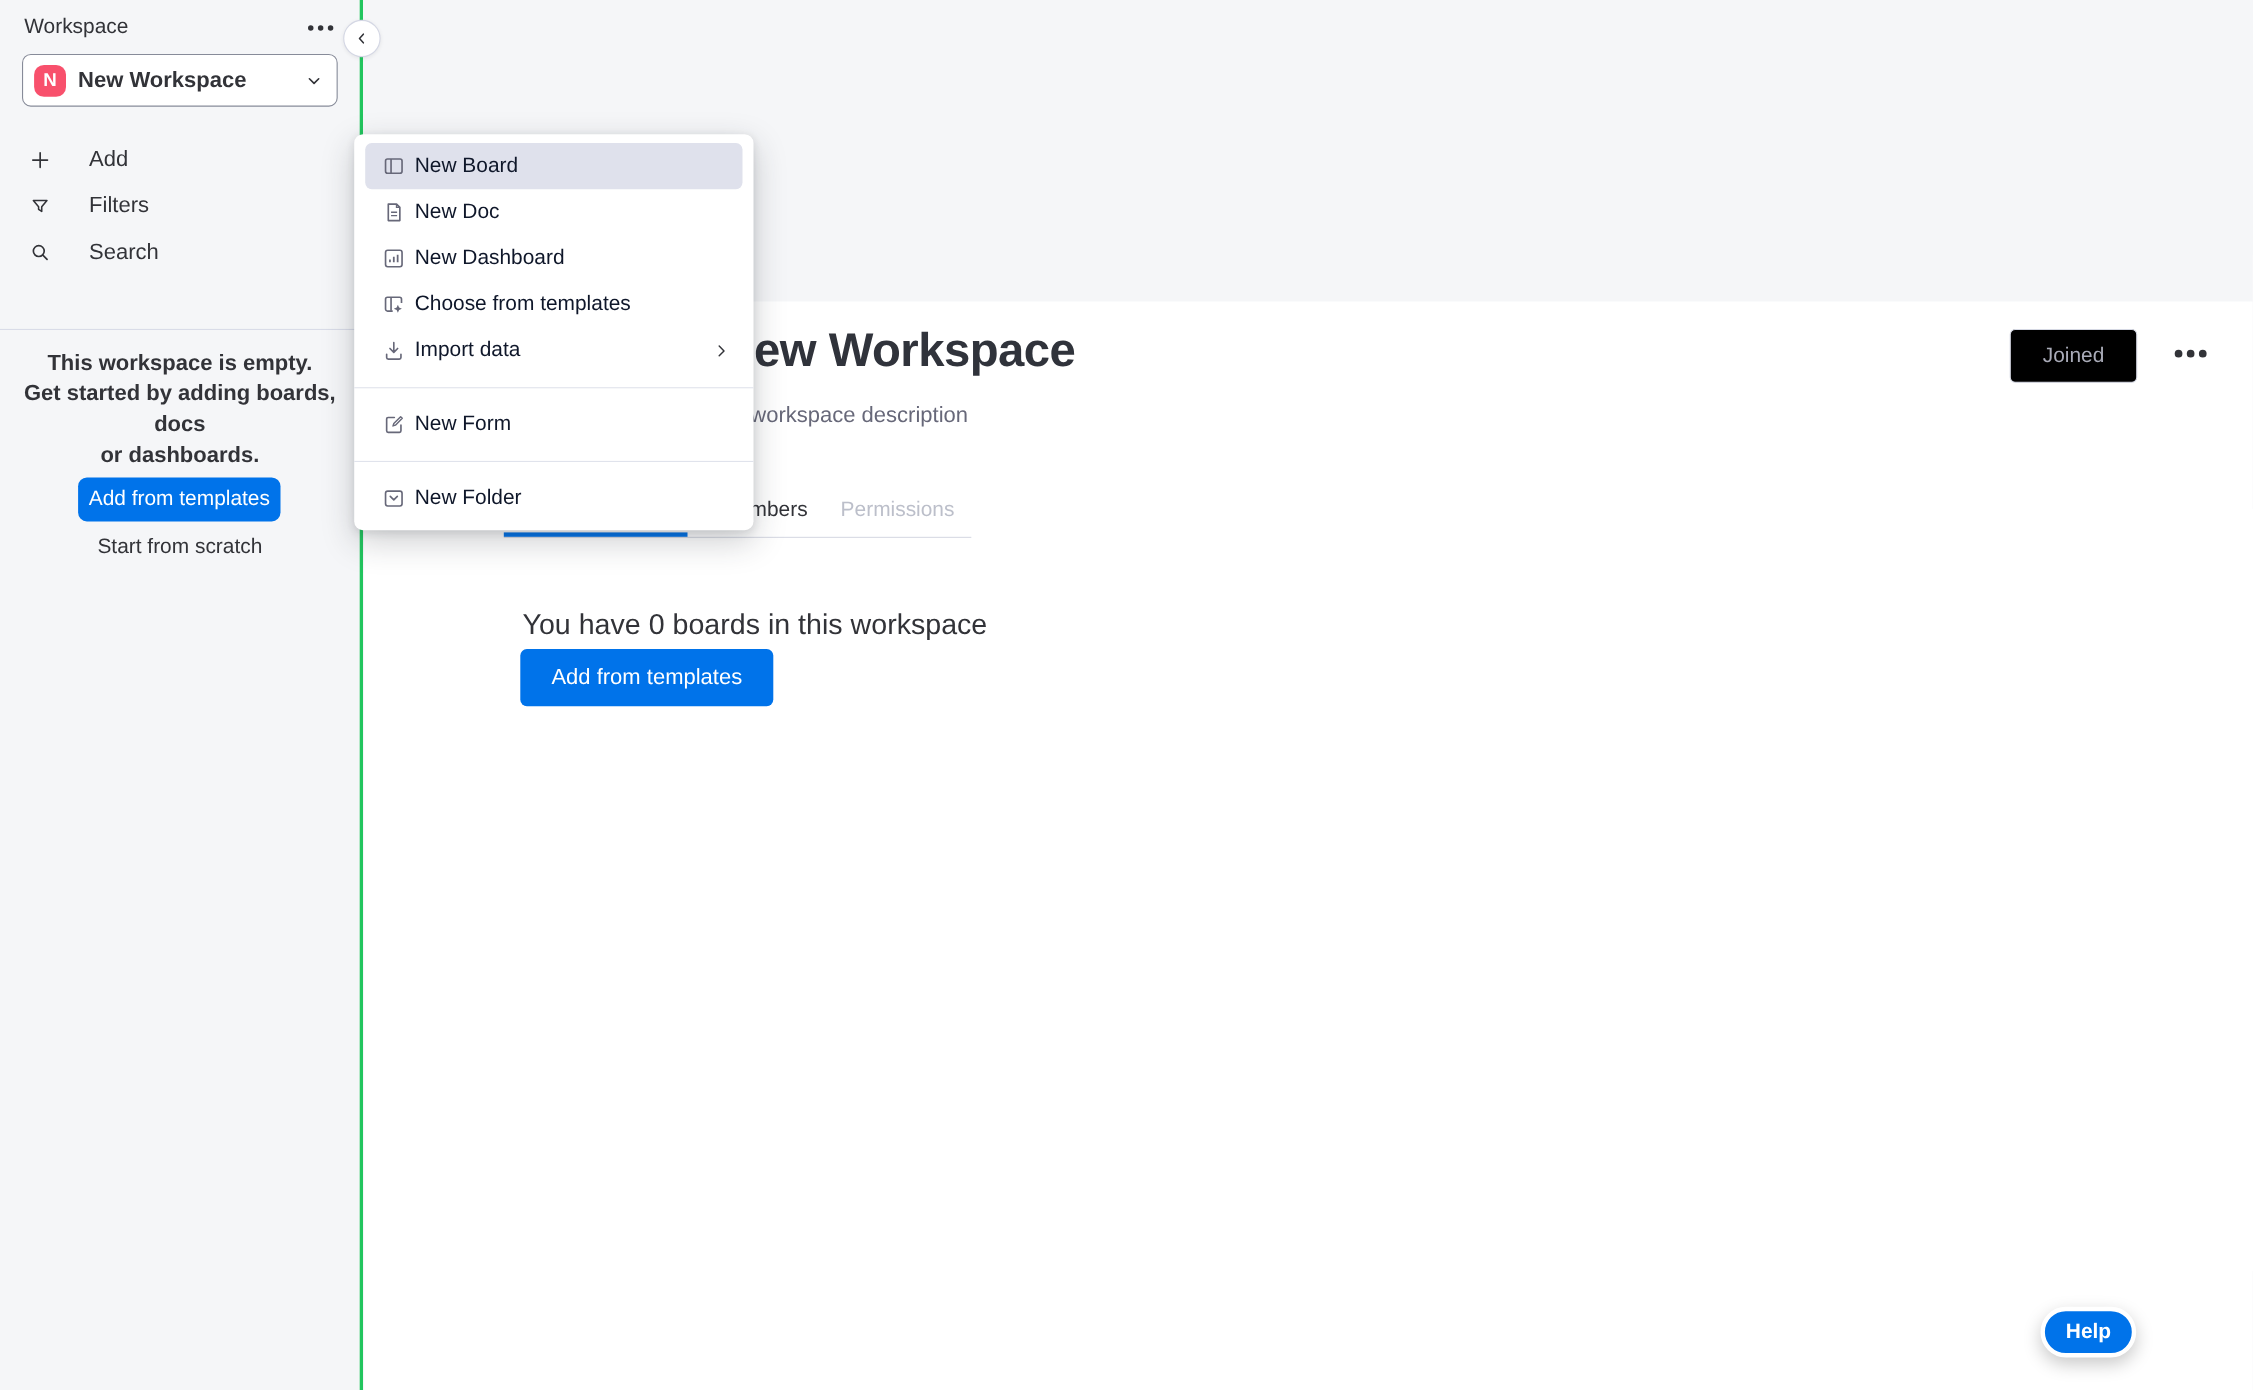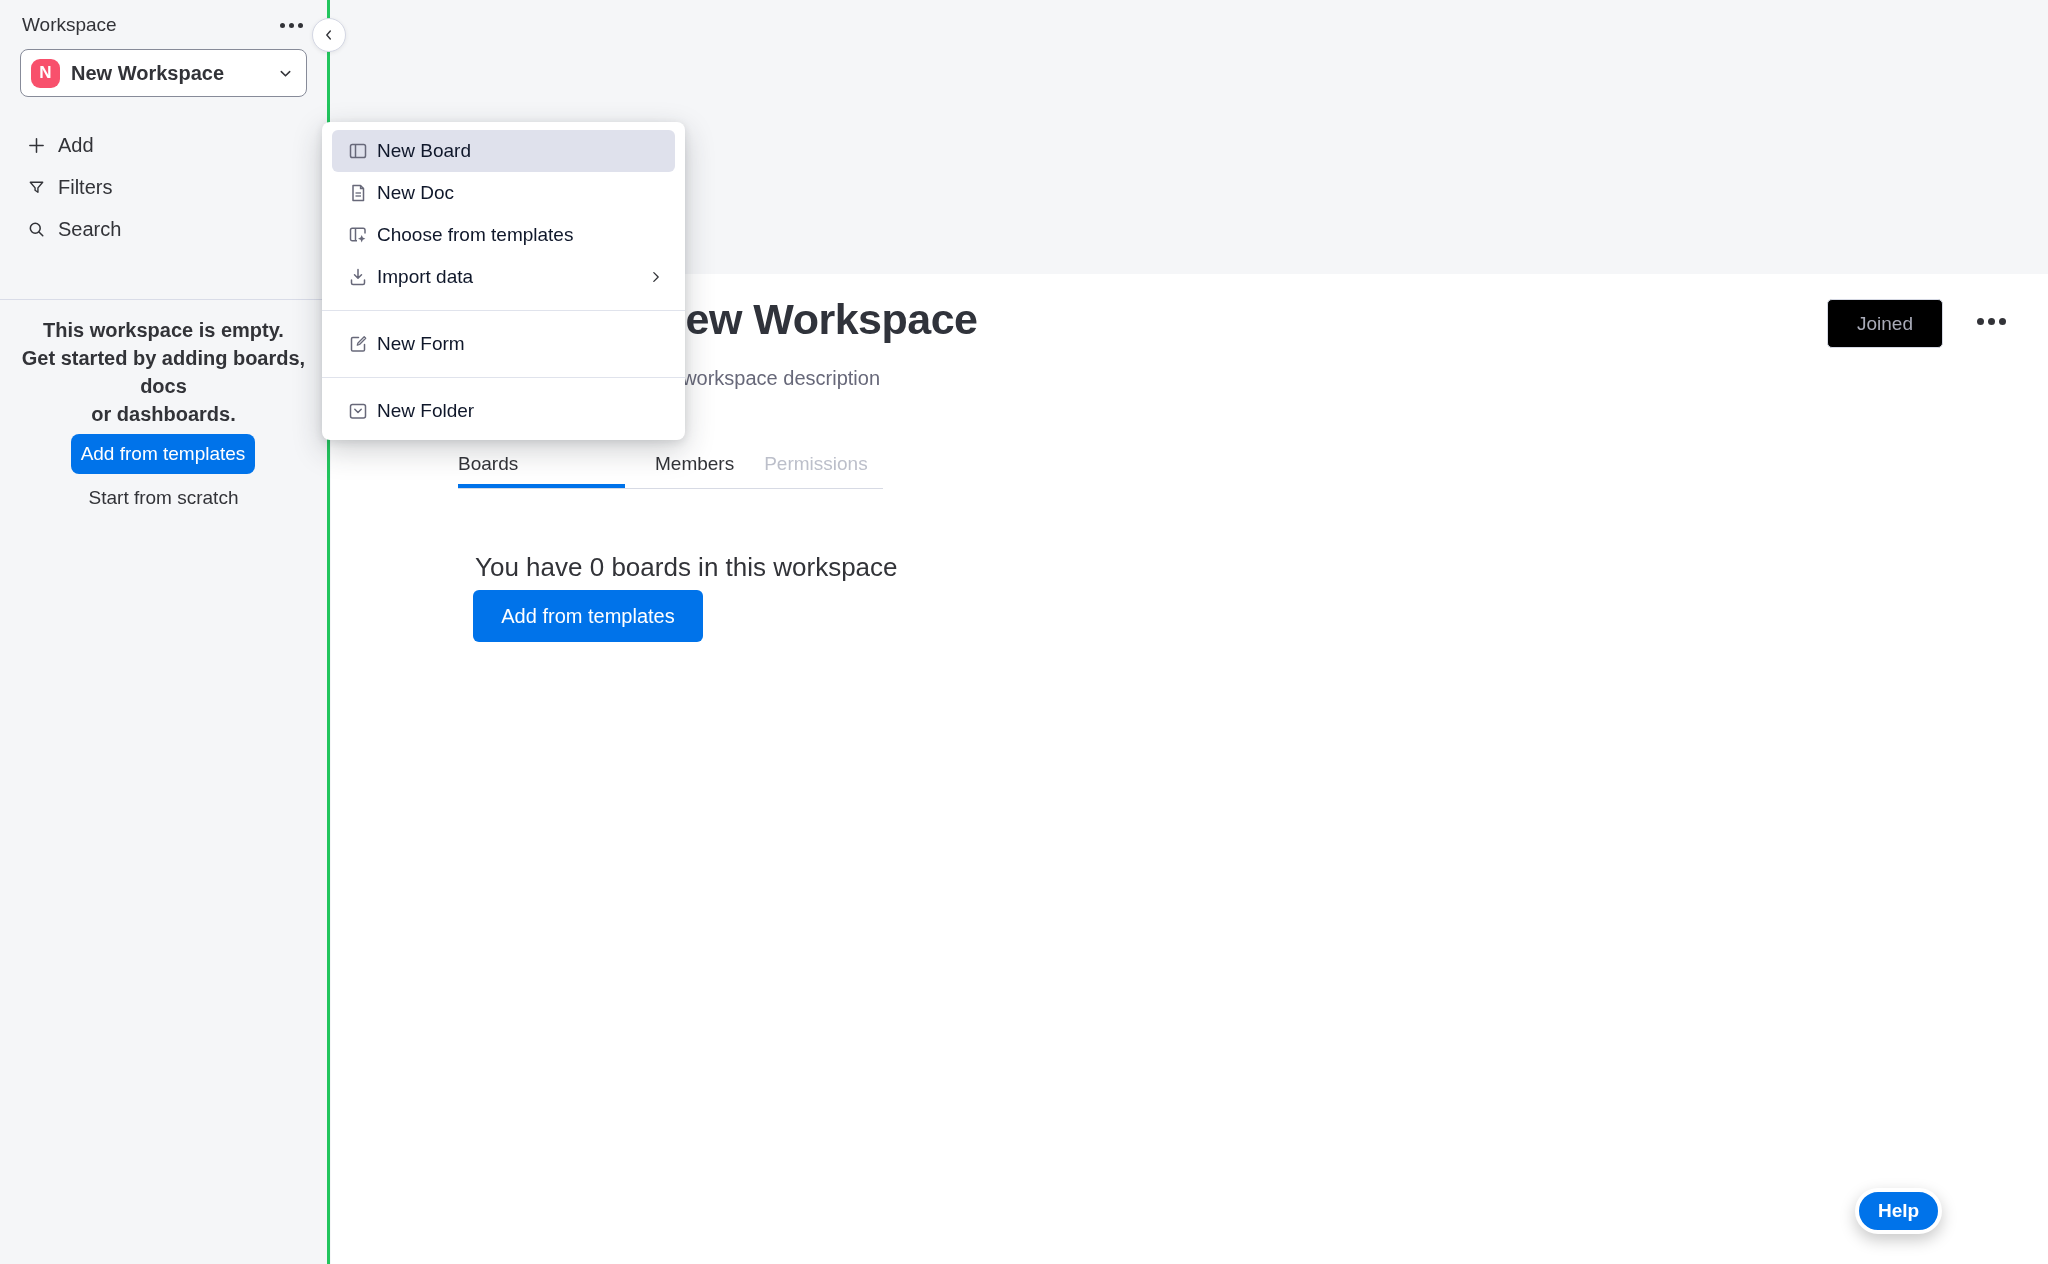--- a/index.html
+++ b/index.html
@@ -39,21 +39,21 @@
   .avatar {
     width: 29px; height: 29px; border-radius: 9px; background: #f8506c;
     color: #fff; font-size: 17px; font-weight: 700;
     display: flex; align-items: center; justify-content: center; flex: 0 0 auto;
   }
   .sel-name { margin-left: 11px; font-size: 20px; font-weight: 600; color: #323338; flex: 1 1 auto; }
 
   .nav { position: absolute; left: 0; top: 124px; width: 100%; }
   .nav-item { height: 42px; display: flex; align-items: center; padding-left: 27px; cursor: pointer; }
   .nav-item .nicon { width: 19px; height: 19px; margin-right: 12px; color: #323338; }
-  .nav-item .nlabel { font-size: 20px; color: #323338; }
+  .nav-item .nlabel { font-size: 20px; color: #323338; margin-left: 23px; }
 
   .sb-divider { position: absolute; left: 0; top: 299px; width: 100%; height: 1px; background: #d9dce8; }
 
   .empty-state { position: absolute; left: 0; top: 316px; width: 100%; text-align: center; }
   .empty-state .line { font-size: 20px; line-height: 28px; font-weight: 600; color: #323338; }
 
   .btn-primary {
     background: #0073ea; color: #fff; border: none; border-radius: 8px;
     font-family: "Liberation Sans", sans-serif; font-weight: 500; cursor: pointer; margin-top: 12px;
   }
@@ -222,20 +222,31 @@
       <svg width="22" height="22" viewBox="0 0 22 22">
           <path d="M6 3.5h7.5l3 3v12H6z" fill="none" stroke="currentColor" stroke-width="1.5" stroke-linejoin="round"></path>
           <path d="M13.5 3.5v3h3" fill="none" stroke="currentColor" stroke-width="1.3"></path>
           <line x1="8.5" y1="11" x2="14" y2="11" stroke="currentColor" stroke-width="1.3"></line>
           <line x1="8.5" y1="14" x2="14" y2="14" stroke="currentColor" stroke-width="1.3"></line>
         </svg>
     </span>
     <span class="mlabel">New Doc</span>
   </div>
 
+  <div class="menu-row">
+    <span class="micon">
+      <svg width="22" height="22" viewBox="0 0 22 22">
+          <rect x="3.5" y="3.5" width="15" height="15" rx="2" fill="none" stroke="currentColor" stroke-width="1.5"></rect>
+          <line x1="7.5" y1="14.5" x2="7.5" y2="12" stroke="currentColor" stroke-width="1.6"></line>
+          <line x1="11" y1="14.5" x2="11" y2="9.5" stroke="currentColor" stroke-width="1.6"></line>
+          <line x1="14.5" y1="14.5" x2="14.5" y2="7.5" stroke="currentColor" stroke-width="1.6"></line>
+        </svg>
+    </span>
+    <span class="mlabel">New Dashboard</span>
+  </div>
 
   <div class="menu-row">
     <span class="micon">
       <svg width="22" height="22" viewBox="0 0 22 22">
           <path d="M18 9.5V6a1.8 1.8 0 0 0-1.8-1.8H5.3A1.8 1.8 0 0 0 3.5 6v9a1.8 1.8 0 0 0 1.8 1.8H10" fill="none" stroke="currentColor" stroke-width="1.5"></path>
           <line x1="8.5" y1="4.5" x2="8.5" y2="16.5" stroke="currentColor" stroke-width="1.5"></line>
           <path d="M14.7 11l1.1 2.6 2.6 1.1-2.6 1.1-1.1 2.6-1.1-2.6-2.6-1.1 2.6-1.1z" fill="currentColor"></path>
         </svg>
     </span>
     <span class="mlabel">Choose from templates</span>

